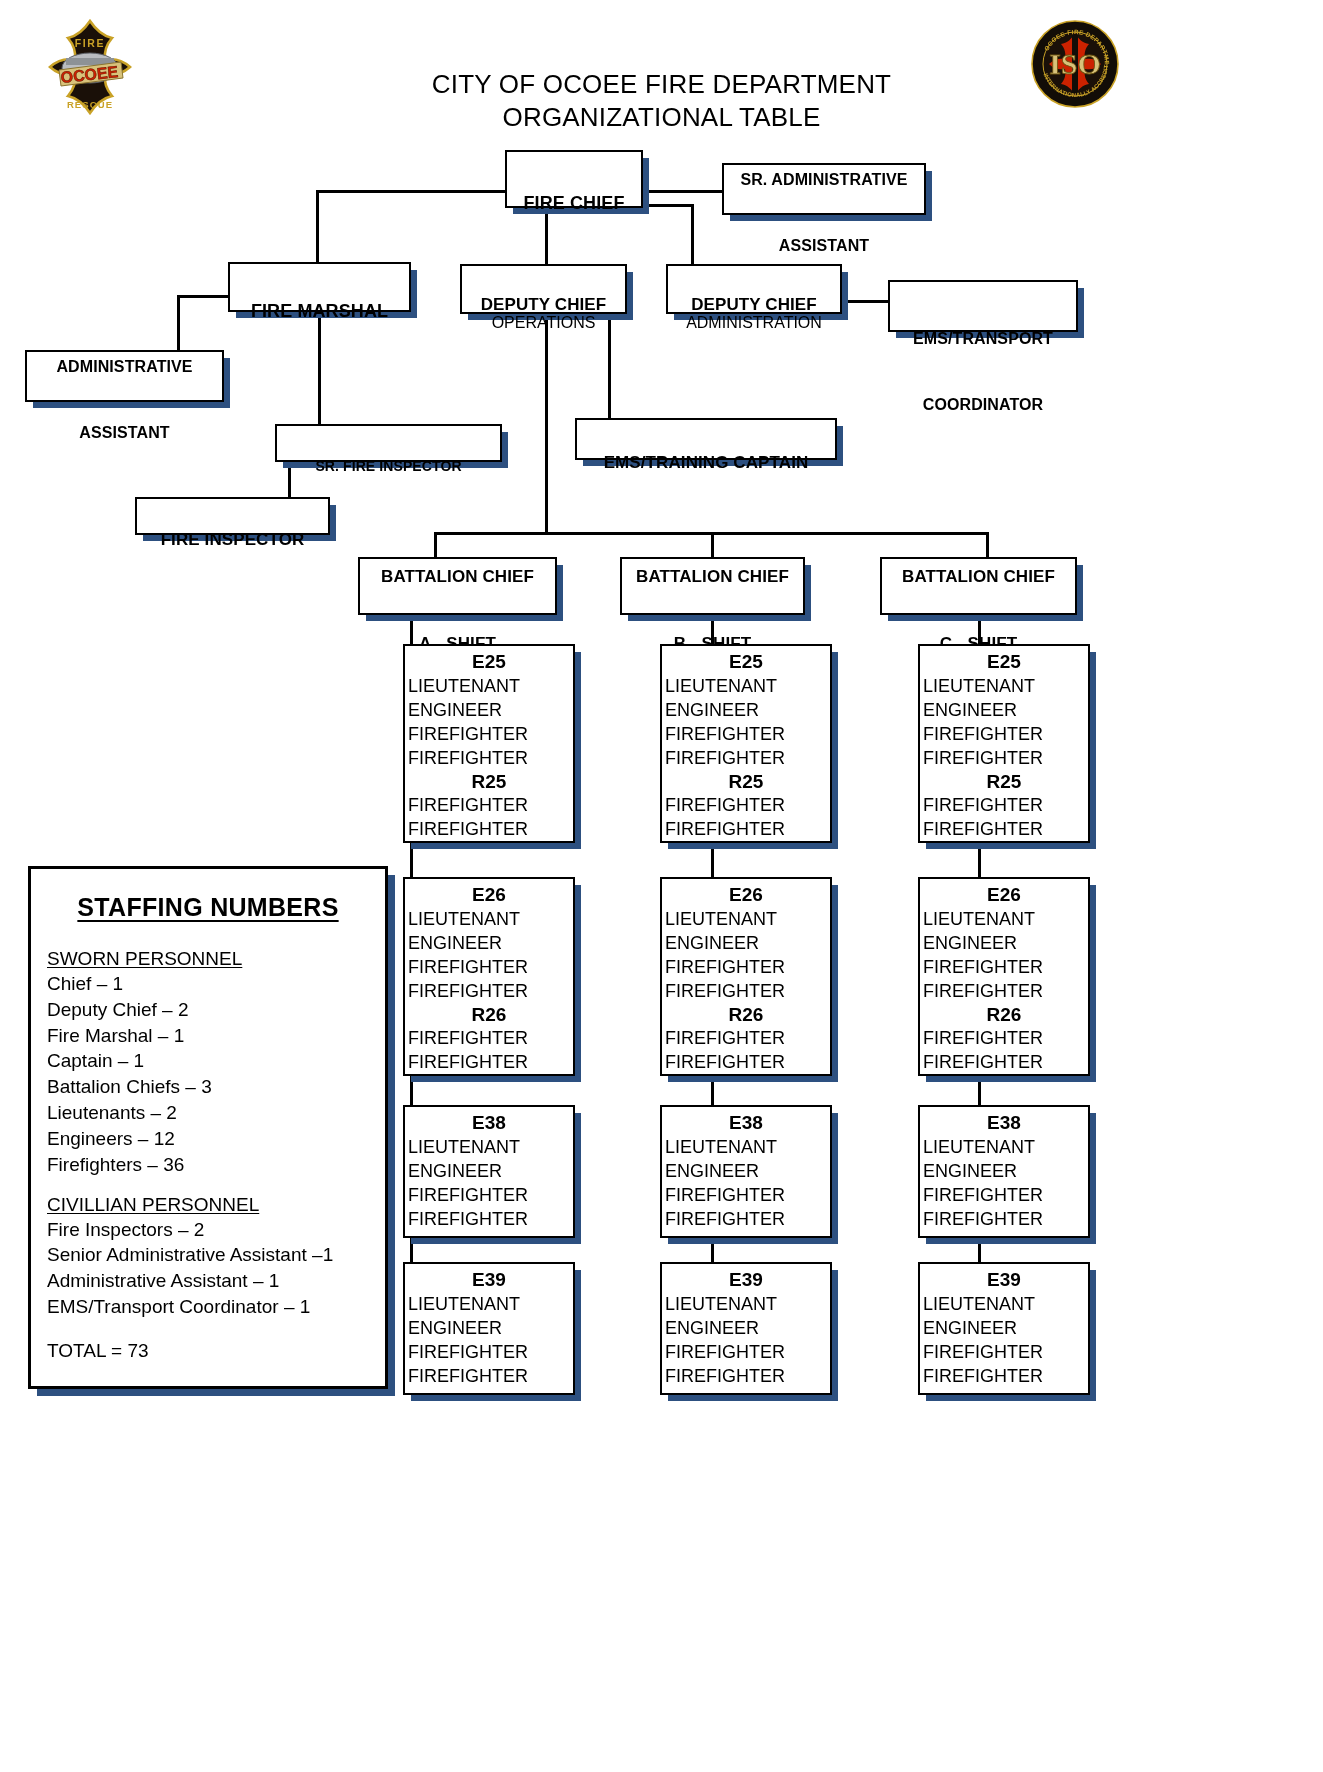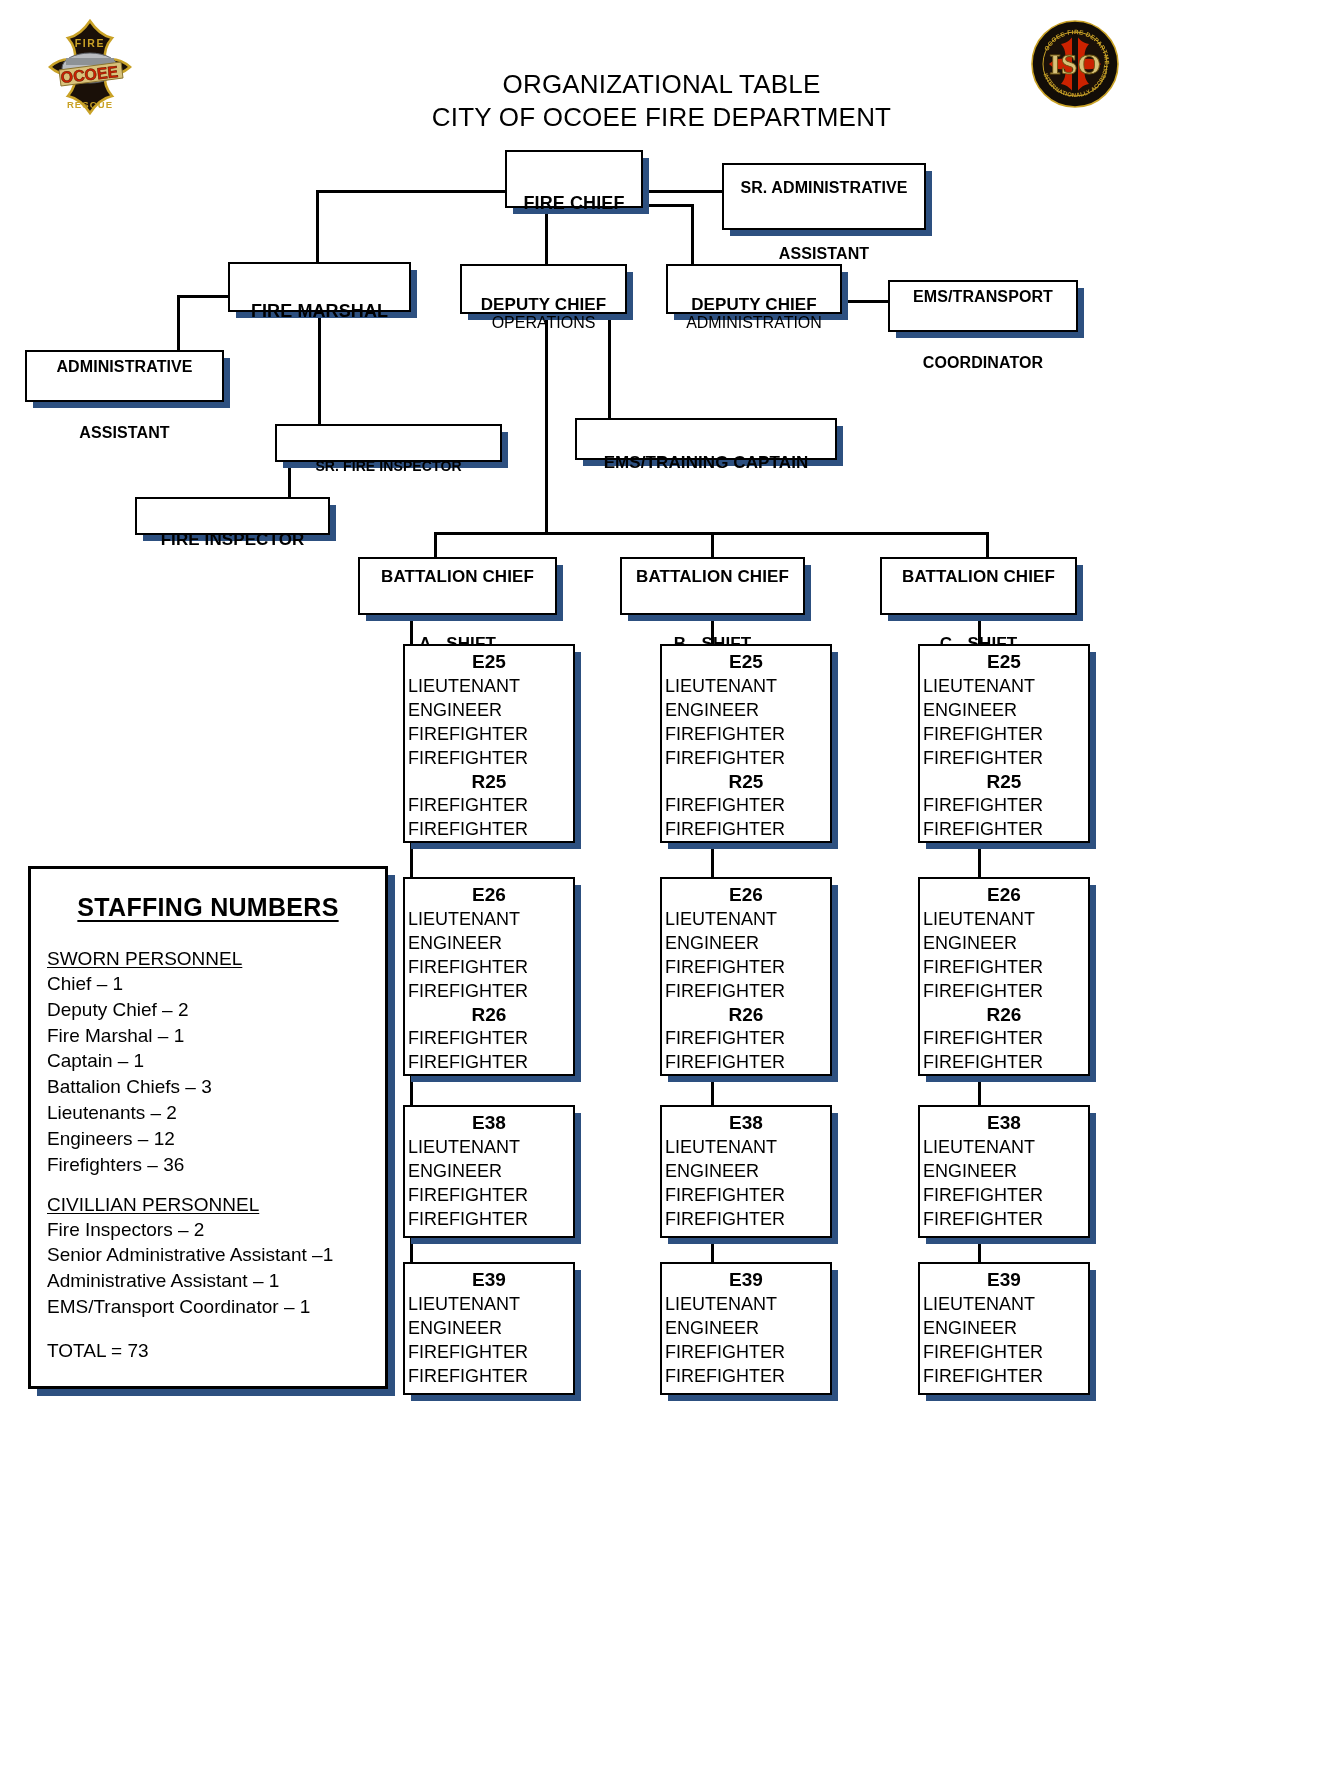--- a/index.html
+++ b/index.html
@@ -157,22 +157,22 @@
       <text font-family="'Liberation Sans',sans-serif" font-size="6.2" font-weight="bold" fill="#c9a227" letter-spacing="0.4">
         <textPath href="#arcTop" startOffset="14%">OCOEE FIRE DEPARTMENT</textPath>
       </text>
       <text font-family="'Liberation Sans',sans-serif" font-size="5.8" font-weight="bold" fill="#c9a227" letter-spacing="0.3">
         <textPath href="#arcBot" startOffset="10%">INTERNATIONALLY ACCREDITED</textPath>
       </text>
     </svg>
   </div>
 
   <div id="chart-title">
+    <div>CITY OF OCOEE FIRE DEPARTMENT</div>
     <div>ORGANIZATIONAL TABLE</div>
-    <div>CITY OF OCOEE FIRE DEPARTMENT</div>
   </div>
 
   <div class="ln lnh" style="left:316px;top:190px;width:190px;"></div>
   <div class="ln lnv" style="left:316px;top:190px;height:76px;"></div>
 
   <div class="ln lnh" style="left:642px;top:190px;width:82px;"></div>
 
   <div class="ln lnv" style="left:545px;top:208px;height:58px;"></div>
 
   <div class="ln lnh" style="left:642px;top:204px;width:51px;"></div>
@@ -192,40 +192,40 @@
   <div class="ln lnv" style="left:545px;top:312px;height:222px;"></div>
   <div class="ln lnh" style="left:434px;top:532px;width:554px;"></div>
   <div class="ln lnv" style="left:434px;top:532px;height:25px;"></div>
   <div class="ln lnv" style="left:711px;top:532px;height:25px;"></div>
   <div class="ln lnv" style="left:986px;top:532px;height:25px;"></div>
 
   <div class="box" style="left:505px;top:150px;width:138px;height:58px;">
     <div class="ttl" style="font-size:18px;">FIRE CHIEF</div>
   </div>
 
-  <div class="box" style="left:722px;top:163px;width:204px;height:67px;">
+  <div class="box" style="left:722px;top:163px;width:204px;height:52px;">
     <div class="ttl" style="font-size:16px;">SR. ADMINISTRATIVE</div>
     <div class="ttl" style="font-size:16px;">ASSISTANT</div>
   </div>
 
   <div class="box" style="left:228px;top:262px;width:183px;height:50px;">
     <div class="ttl" style="font-size:18px;">FIRE MARSHAL</div>
   </div>
 
   <div class="box" style="left:460px;top:264px;width:167px;height:50px;">
     <div class="ttl" style="font-size:17px;">DEPUTY CHIEF</div>
     <div class="sub" style="font-size:16px;">OPERATIONS</div>
   </div>
 
   <div class="box" style="left:666px;top:264px;width:176px;height:50px;">
     <div class="ttl" style="font-size:17px;">DEPUTY CHIEF</div>
     <div class="sub" style="font-size:16px;">ADMINISTRATION</div>
   </div>
 
-  <div class="box" style="left:888px;top:280px;width:190px;height:52px;">
+  <div class="box" style="left:888px;top:280px;width:190px;height:52px;justify-content:space-between;">
     <div class="ttl" style="font-size:16px;">EMS/TRANSPORT</div>
     <div class="ttl" style="font-size:16px;">COORDINATOR</div>
   </div>
 
   <div class="box" style="left:25px;top:350px;width:199px;height:52px;">
     <div class="ttl" style="font-size:16px;">ADMINISTRATIVE</div>
     <div class="ttl" style="font-size:16px;">ASSISTANT</div>
   </div>
 
   <div class="box" style="left:275px;top:424px;width:227px;height:38px;">

